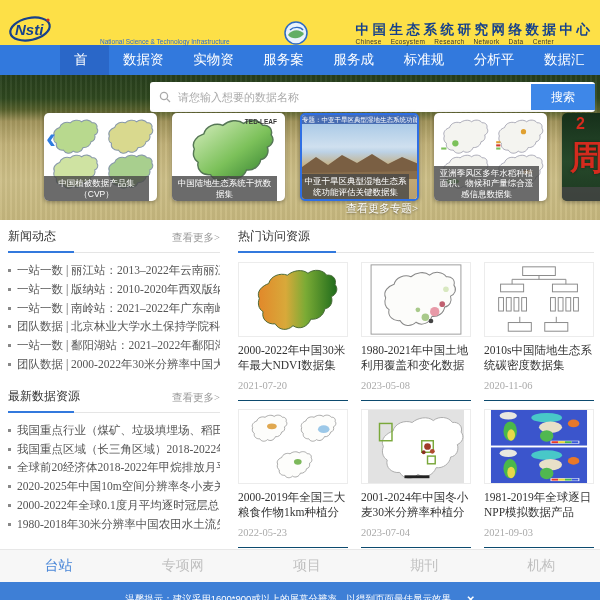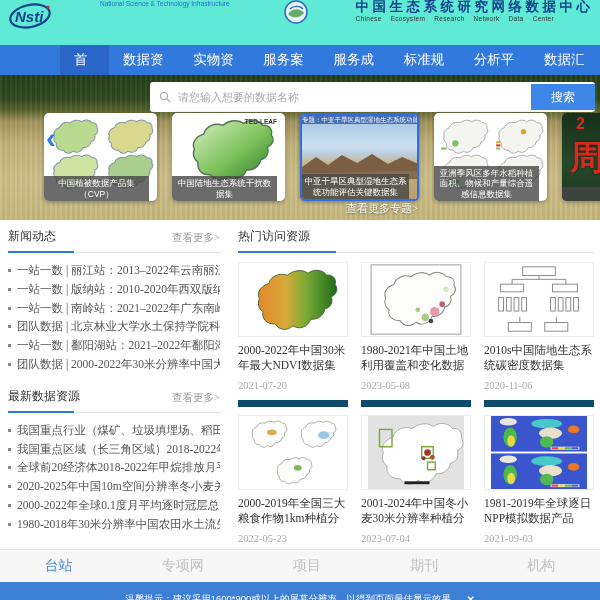--- a/index.html
+++ b/index.html
@@ -1,20 +1,20 @@
 <!DOCTYPE html>
 <html><head>
 <meta charset="utf-8">
 <style>
   * { margin:0; padding:0; box-sizing:border-box; }
   html,body { width:600px; height:600px; overflow:hidden; background:#fff;
               font-family:"Liberation Sans", sans-serif; }
 
   
-  .header { height:45px; background:#5eead4; display:flex; align-items:flex-start; padding-left:8px;gap:44px; }
+  .header { height:45px; background:#fde047; display:flex; align-items:flex-end; padding-left:8px;gap:44px; }
   .nsti-logo { width:44px; height:32px; flex:0 0 auto; }
   .site-block { margin-left:4px; line-height:1.1; }
   .site1-title { color:#2a6bd2; font-weight:bold; font-size:13px; letter-spacing:1px; }
   .site1-sub { color:#2a6bd2; font-size:6.5px; }
   .cern-logo { width:24px; height:24px; margin-left:10px; flex:0 0 auto; }
   .site2-title { color:#16418c; font-weight:bold; font-size:13.5px; letter-spacing:3.5px; }
   .site2-sub { color:#333; font-size:6.5px; word-spacing:7px; letter-spacing:.3px; }
 
   
   .navbar { height:30px; background:#3279dd; display:flex; padding-left:60px; }
@@ -73,21 +73,21 @@
   .sec-head.wide::after { width:98px; }
 
   .news-list { list-style:none; margin-top:8px; }
   .news-list li { font-size:11.5px; color:#555; line-height:18.8px; white-space:nowrap;
     overflow:hidden; cursor:pointer; }
   .news-list li::before { content:""; display:inline-block; width:3px; height:3px;
     background:#888; margin-right:6px; vertical-align:2px; }
   .latest-sec { margin-top:14px; }
 
   .hot-grid { display:grid; grid-template-columns:1fr 1fr 1fr; column-gap:13px; margin-top:9px; }
-  .hot-card { cursor:pointer; border-bottom:7px solid #0c4a6e; padding-bottom:9px; margin-bottom:8px; }
+  .hot-card { cursor:pointer; border-bottom:1px solid #0c4a6e; padding-bottom:9px; margin-bottom:8px; }
   .thumb { height:75px; background:#fff; border:1px solid #ececec; display:flex;
     align-items:center; justify-content:center; overflow:hidden; }
   .hot-title { font-size:11.5px; color:#333; line-height:15px; height:30px;
     overflow:hidden; margin-top:6px; }
   .hot-date { font-size:10.5px; color:#aaa; margin-top:7px; }
 
   
   .foot-tabs { height:33px; background:#f7f7f7; border-top:1px solid #e7e7e7;
     display:flex; justify-content:space-around; align-items:center; }
   .foot-tab { font-size:14px; color:#c0c0c0; cursor:pointer; }

